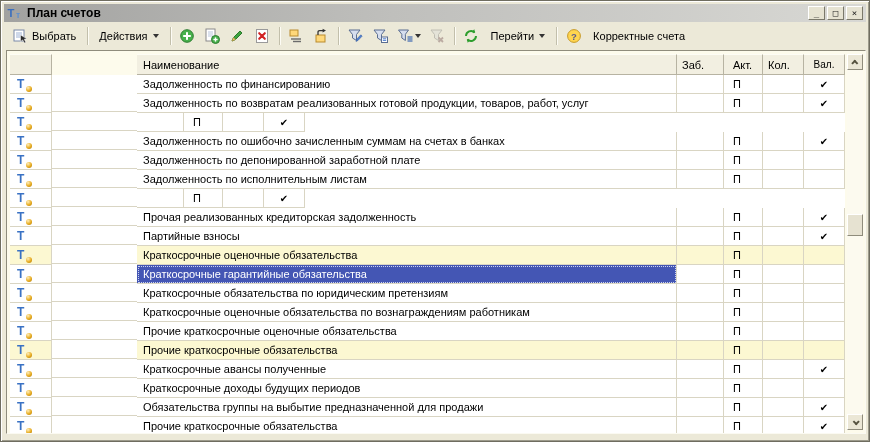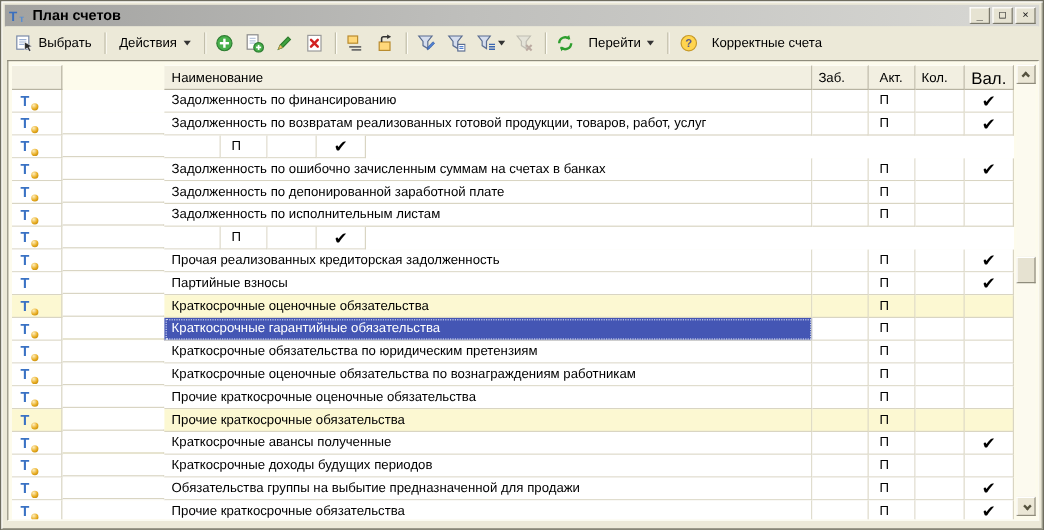--- a/index.html
+++ b/index.html
@@ -62,21 +62,21 @@
     border-right:1px solid #d9d5c3; border-bottom:1px solid #d9d5c3;
     display:flex; align-items:center; white-space:nowrap; overflow:hidden;
     background:#fff; color:#000; cursor:default;
   }
   .c-icon { width:42px; padding-left:7px; }
   .c-code { width:85px; padding-left:5px;margin-top:36px; }
   .c-name { width:540px; padding-left:6px; }
   .c-zab  { width:47px; padding-left:5px; }
   .c-akt  { width:39px; padding-left:9px; }
   .c-kol  { width:41px; padding-left:5px; }
-  .c-val  { width:41px; justify-content:center; font-size:14px; }
+  .c-val  { width:41px; justify-content:center; font-size:10px; }
   .td.sel {
     background:#4456b4 !important; color:#fff;
     outline:1px dotted #cdd4f0; outline-offset:-2px;
   }
   .tico { position:relative; width:14px; height:15px; font-weight:bold; font-size:12px; color:#3a72c4; line-height:14px; }
   .tico .dot {
     position:absolute; right:-1px; bottom:0; width:6px; height:6px; border-radius:50%;
     background:radial-gradient(circle at 35% 30%, #ffeebc, #e7ab1e 55%, #a97508 100%);
   }
   

